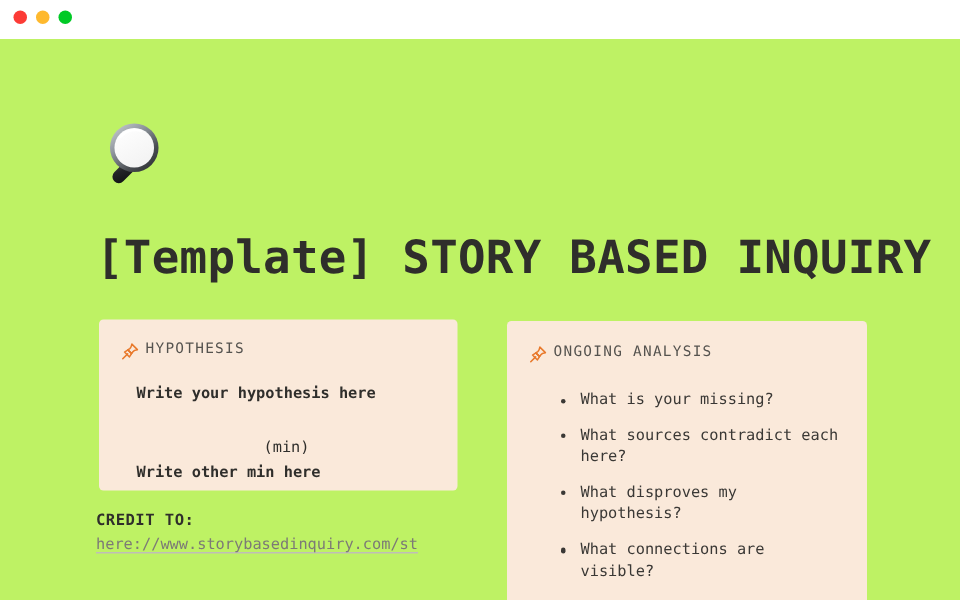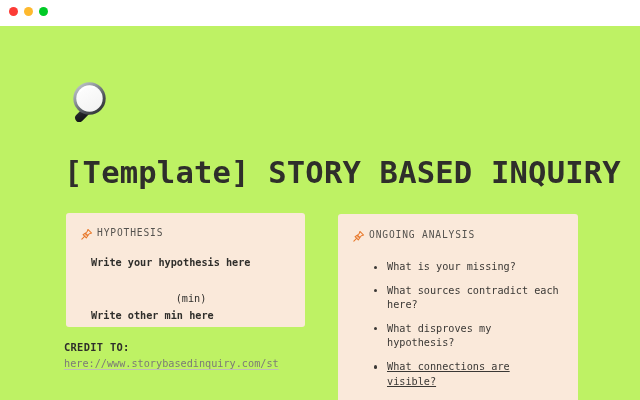--- a/index.html
+++ b/index.html
@@ -150,21 +150,21 @@
   }
   .bullet {
     position: relative;
     font-family: "DejaVu Sans Mono", "Liberation Mono", monospace;
     font-size: 10.2px;
     line-height: 14.6px;
     color: #3A3835;
     margin-bottom: 9px;
     padding-left: 13px;
   }
-  .bullet:last-child { margin-bottom: 0; text-decoration: underline; }
+  .bullet:last-child { margin-bottom: 0; }
   .bullet::before {
     content: "";
     position: absolute;
     left: 0;
     top: 5.5px;
     width: 3.2px;
     height: 3.2px;
     border-radius: 50%;
     background: #3A3835;
   }

